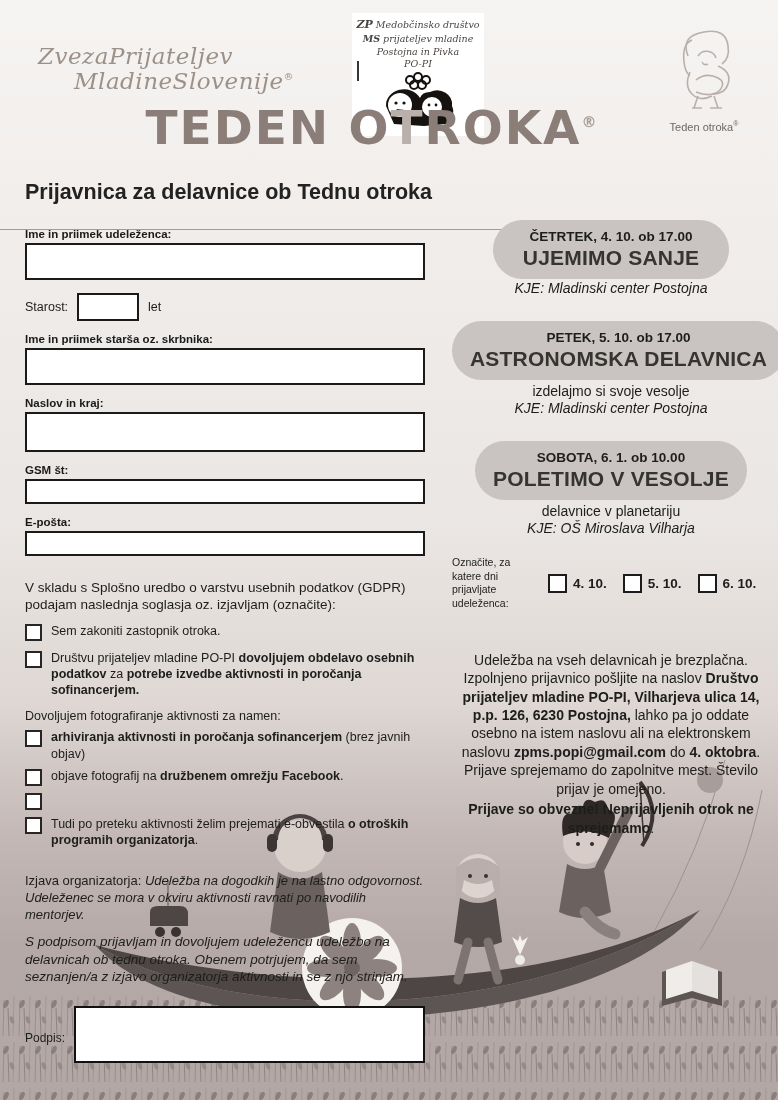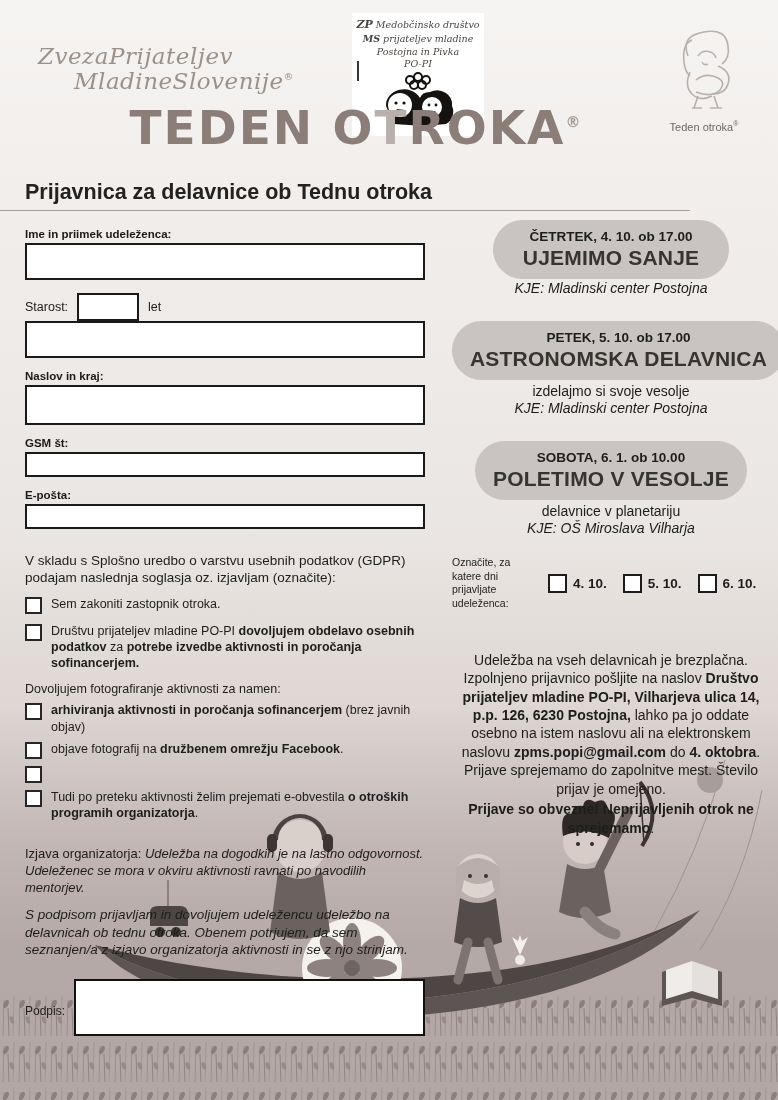--- a/index.html
+++ b/index.html
@@ -20,26 +20,26 @@
     padding:5px 4px 4px 4px;box-sizing:border-box;}
   .logo-center .ln{font-family:"DejaVu Serif",serif;font-style:italic;font-size:9.5px;
     color:#4a4440;line-height:1.35;}
   .logo-center .ln1 b{font-size:11px;font-style:italic;}
   .scan-bar{position:absolute;left:5px;top:48px;width:2px;height:20px;background:#3a3430;}
   .logo-right{left:646px;top:26px;width:116px;text-align:center;}
   .logo-right .cap{font-size:11px;color:#6f6862;margin-top:2px;}
   .logo-right .cap sup{font-size:7px;}
   .main-title{left:0;top:100px;width:710px;text-align:center;
     font-size:47px;font-weight:bold;letter-spacing:2px;color:#8b7e78;
-    font-family:"DejaVu Sans",sans-serif;}
+    font-family:"DejaVu Sans",sans-serif;padding-left:16px;}
   .main-title .lt{color:#b9b0ab;}
   .main-title sup{font-size:15px;color:#a79d98;letter-spacing:0;}
 
   
-  .heading-wrap{left:0;top:180px;width:690px;border-bottom:1px solid #a29c98;padding-bottom:5px;}
+  .heading-wrap{left:0;top:180px;width:690px;border-bottom:1px solid #a29c98;padding-bottom:24px;}
   .heading{margin-left:25px;font-size:21.5px;font-weight:bold;color:#222;}
 
   
   .left-col{left:25px;top:222px;width:400px;margin-top:6px;}
   .f-label{font-size:11.5px;font-weight:600;color:#1a1a1a;margin:0 0 3px 0;}
   .f-box{background:#fff;border:2px solid #1a1a1a;box-sizing:border-box;}
   .box-lg{height:37px;}
   .box-md{height:40px;}
   .box-sm{height:25px;}
   .mt-field{margin-top:12px;}
@@ -214,20 +214,21 @@
 
     <div class="f-label">Ime in priimek udeleženca:</div>
     <div class="f-box box-lg"></div>
 
     <div class="age-row">
       <span>Starost:</span>
       <span class="f-box age-box"></span>
       <span>let</span>
     </div>
 
+    <div class="f-label mt-field">Ime in priimek starša oz. skrbnika:</div>
     <div class="f-box box-lg"></div>
 
     <div class="f-label mt-field">Naslov in kraj:</div>
     <div class="f-box box-md"></div>
 
     <div class="f-label mt-field">GSM št:</div>
     <div class="f-box box-sm"></div>
 
     <div class="f-label mt-field">E-pošta:</div>
     <div class="f-box box-sm"></div>

